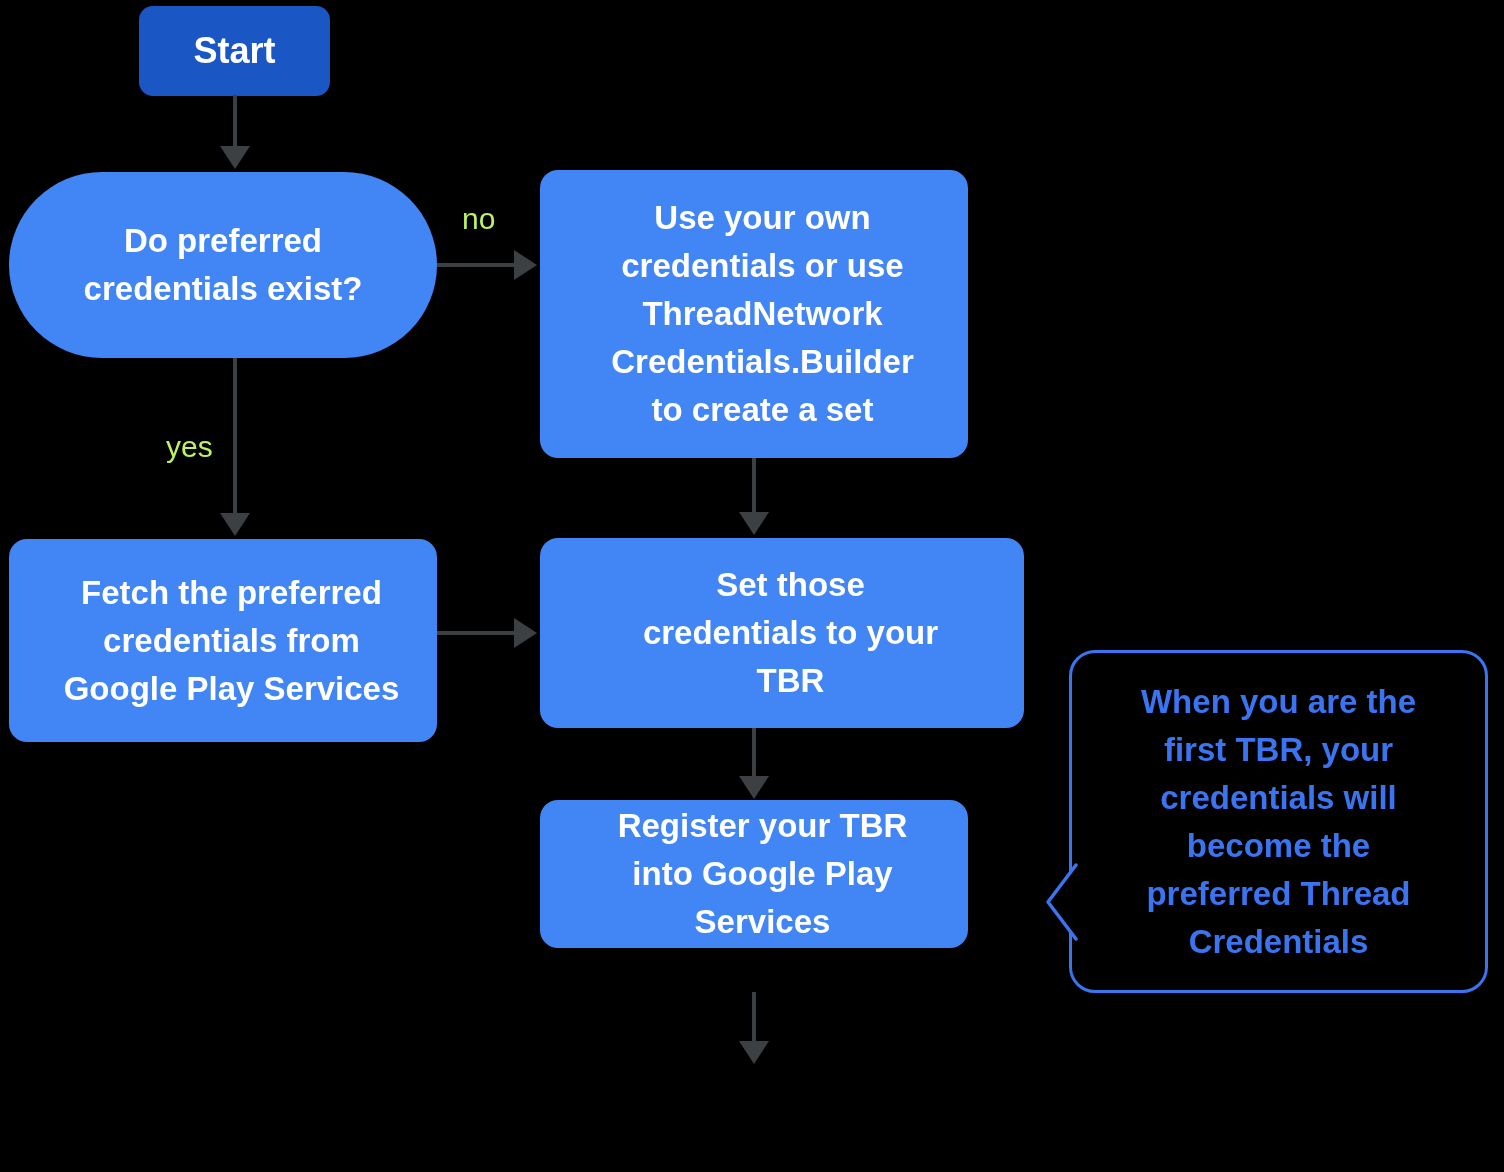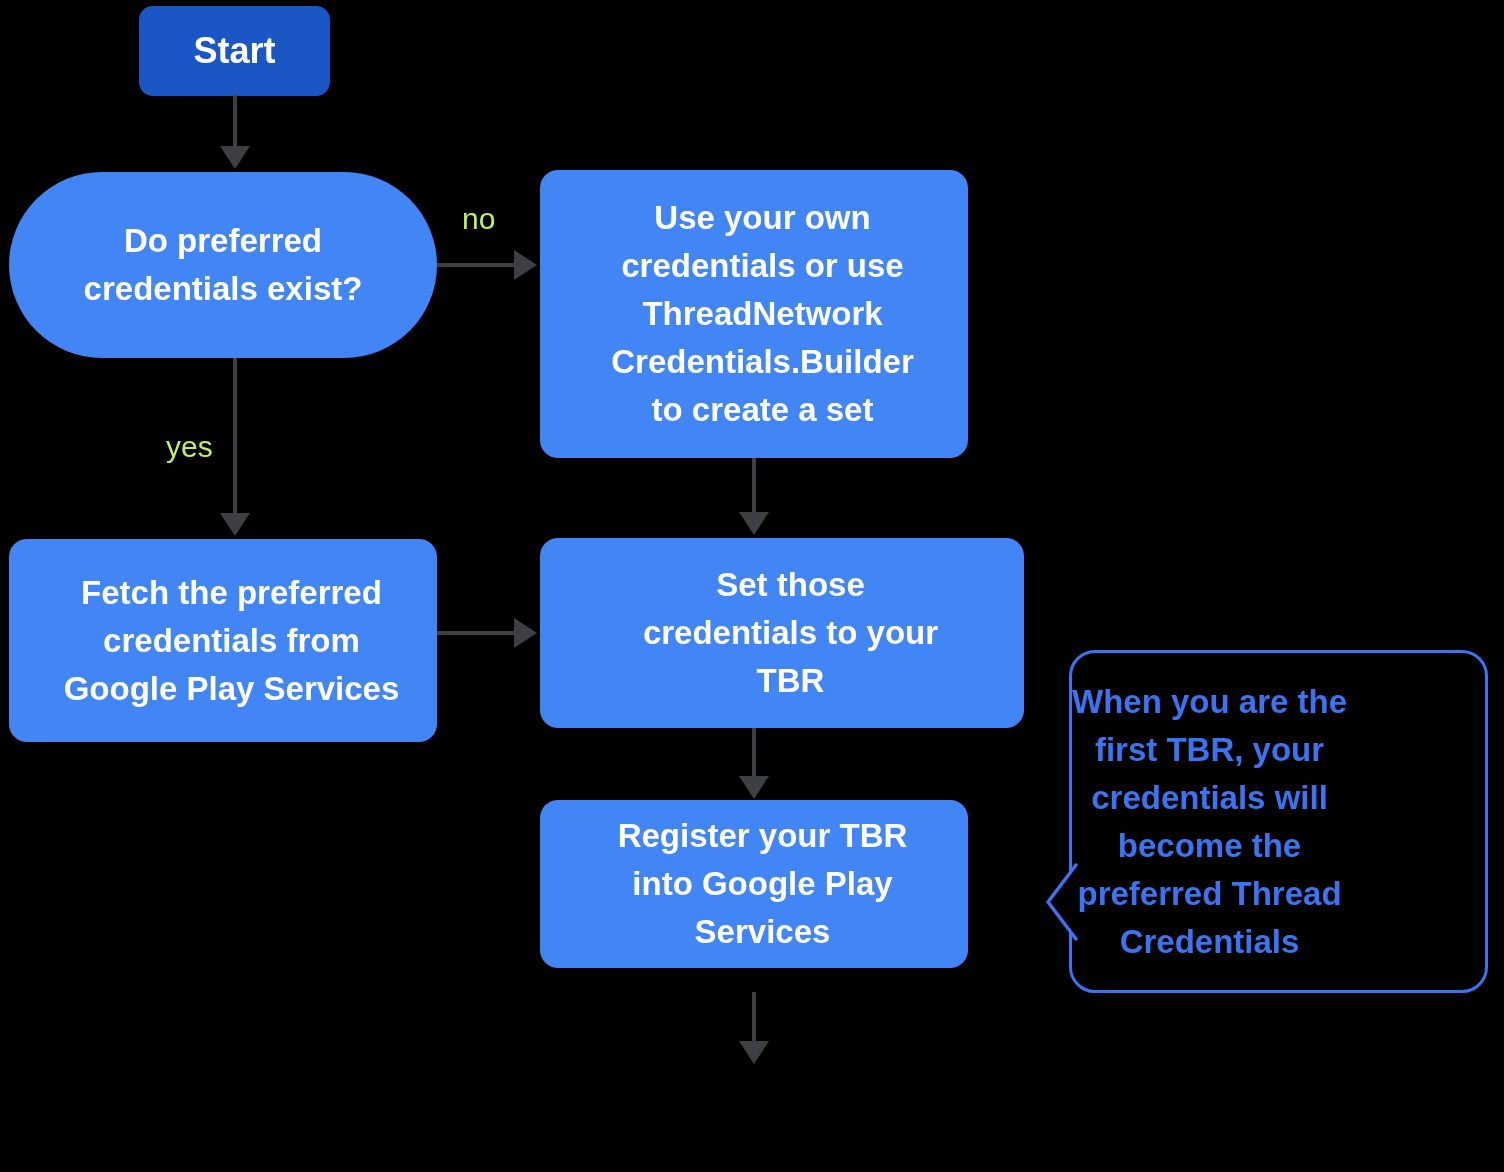--- a/index.html
+++ b/index.html
@@ -37,21 +37,21 @@
   }
   .decision {
     background: #4285F4;
     border-radius: 93px;
   }
   .start-node    { left: 139px; top: 6px;    width: 191px; height: 90px; }
   .decision-node { left: 9px;   top: 172px;  width: 428px; height: 186px; }
   .use-node      { left: 540px; top: 170px;  width: 428px; height: 288px; }
   .fetch-node    { left: 9px;   top: 539px;  width: 428px; height: 203px; }
   .set-node      { left: 540px; top: 538px;  width: 484px; height: 190px; }
-  .register-node { left: 540px; top: 800px;  width: 428px; height: 168px; }
+  .register-node { left: 540px; top: 800px;  width: 428px; height: 148px; }
   .end-node      { left: 658px; top: 1066px; width: 192px; height: 92px; }
 
   
   .arrow { position: absolute; background: #3C4043; }
   .arrow.v { width: 4px; }
   .arrow.v::after {
     content: "";
     position: absolute;
     left: 50%;
     bottom: -22px;
@@ -95,20 +95,21 @@
     left: 1069px;
     top: 650px;
     width: 419px;
     height: 343px;
     background: #000;
     border: 3px solid #3A74F0;
     border-radius: 26px;
     box-sizing: border-box;
     display: flex;
     align-items: center;
+    justify-content: center;
     text-align: center;
     color: #3A74F0;
     font-size: 33px;
     line-height: 48px;
     font-weight: 700;
     white-space: pre-line;
   }
   .callout-tail {
     position: absolute;
     left: -27px;

